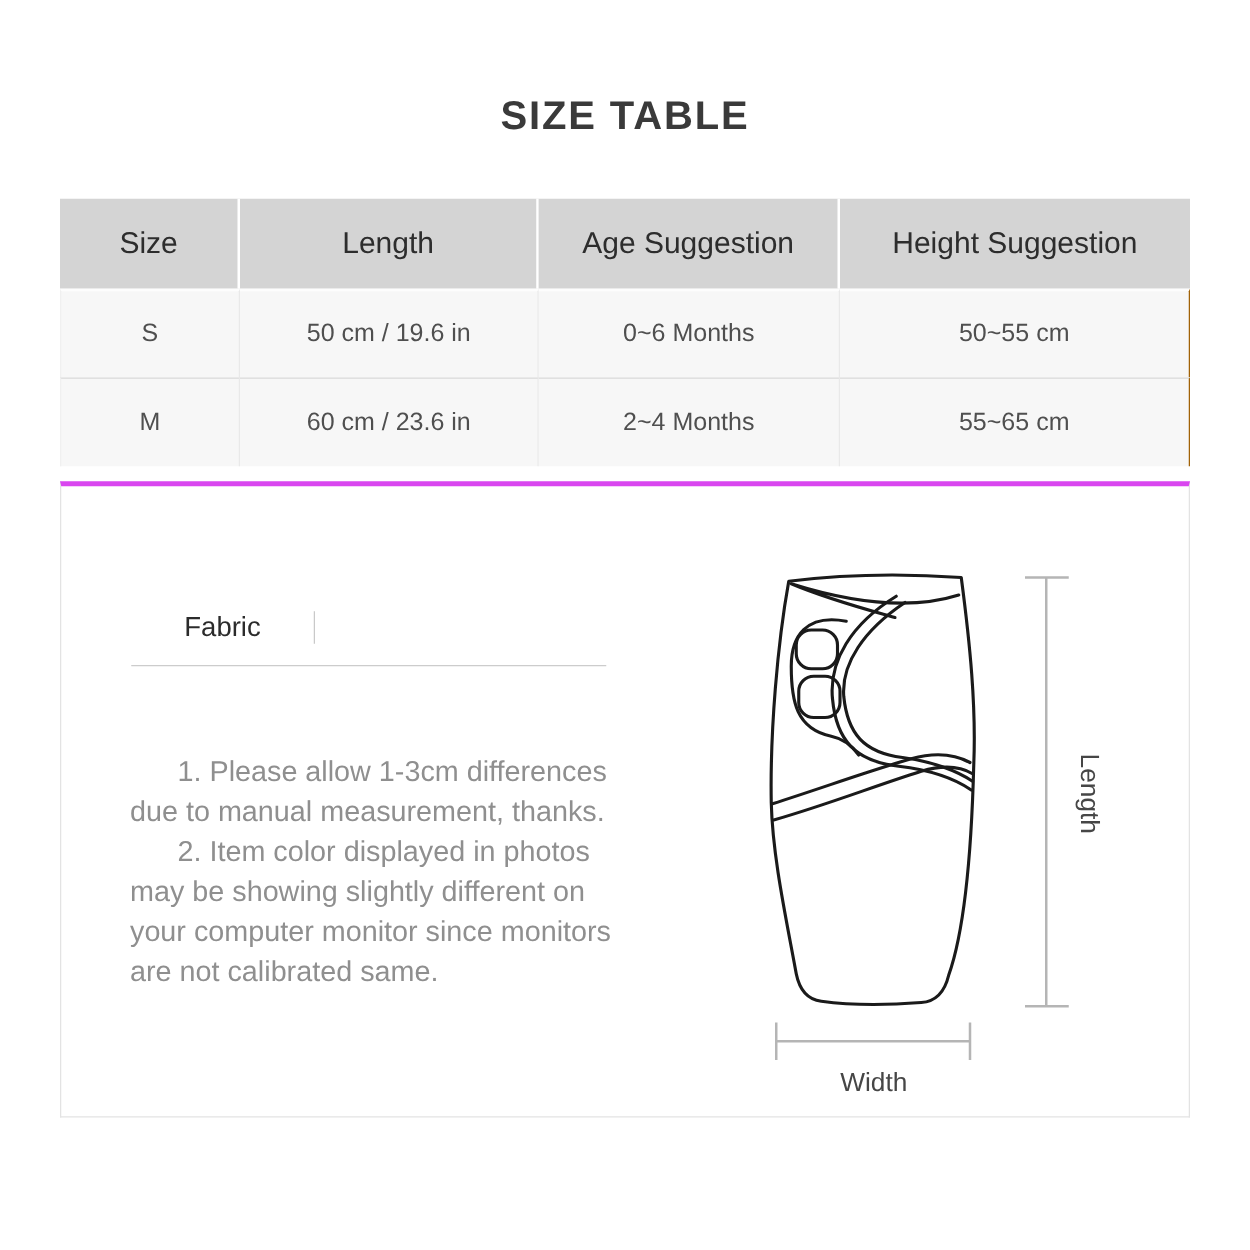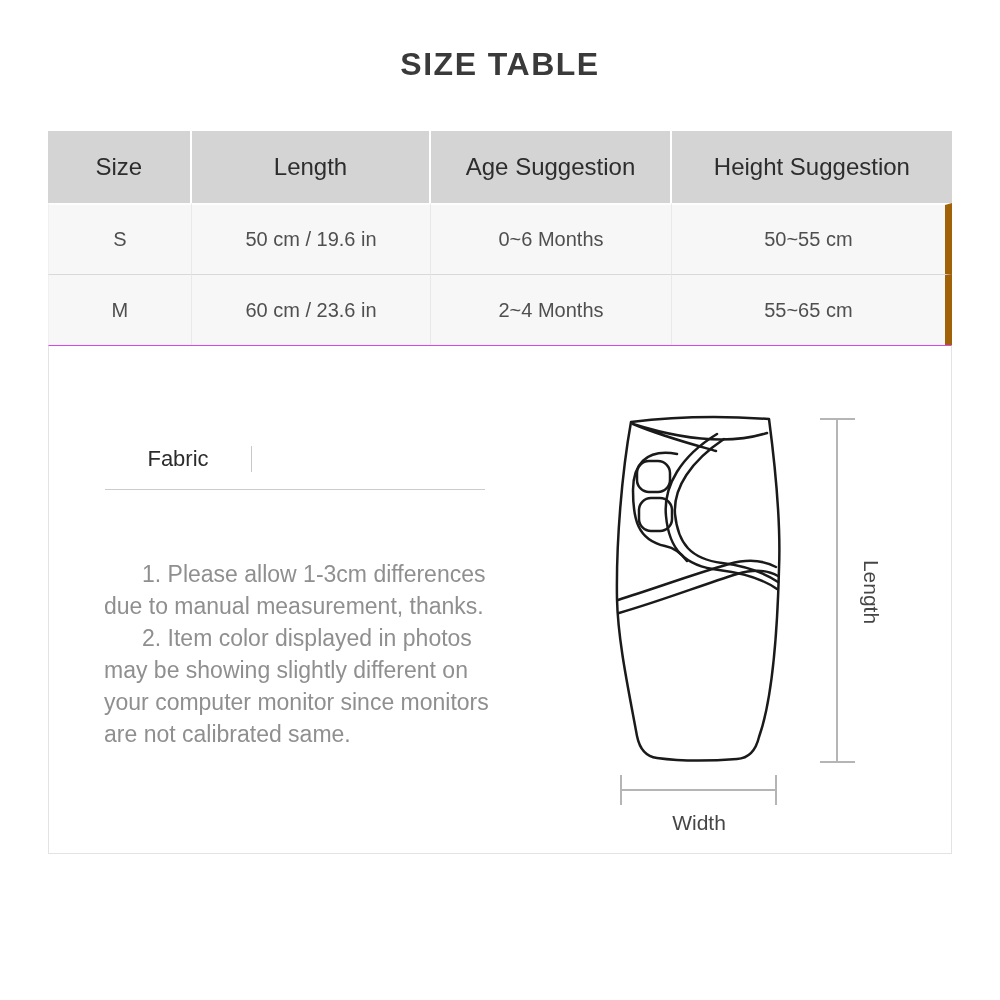--- a/index.html
+++ b/index.html
@@ -16,21 +16,21 @@
   * { margin: 0; padding: 0; box-sizing: border-box; }
   html, body {
     width: 1000px; height: 1000px;
     background: #ffffff;
     font-family: "Liberation Sans", "DejaVu Sans", sans-serif;
     overflow: hidden;
   }
   .page { width: 1000px; height: 1000px; position: relative; }
 
   h1.page-title {
-    padding-top: 44px;
+    padding-top: 72px;
     text-align: center;
     font-size: 32px;
     font-weight: bold;
     letter-spacing: 1.5px;
     color: var(--title-color);
     line-height: 40px;
   }
 
   table.size-table {
     width: 904px;
@@ -58,29 +58,29 @@
     height: 71px;
     background: var(--row-bg);
     color: var(--row-text);
     font-size: 20px;
     text-align: center;
     vertical-align: middle;
     border-right: 1px solid #e9e9e9;
     border-top: 2px solid #fdfdfd;
   }
   table.size-table td:first-child { border-left: 1px solid #f0f0f0; }
-  table.size-table td:last-child { border-right: 7px solid #a16207; }
+  table.size-table td:last-child { border-right: 1px solid #a16207; }
   table.size-table tbody tr + tr td { border-top: 1px solid #d9d9d9; }
 
   .info-box {
     width: 904px;
     height: 509px;
-    margin: 0 48px;
+    margin: 12px 48px;
     border: 1px solid var(--box-border);
-    border-top: 1px solid #d946ef;
+    border-top: 4px solid #d946ef;
     background: #ffffff;
     display: flex;
   }
   .info-left { width: 540px; }
   .info-right { flex: 1; }
 
   .fabric-block {
     margin: 100px 0 0 56px;
     width: 380px;
     display: flex;

